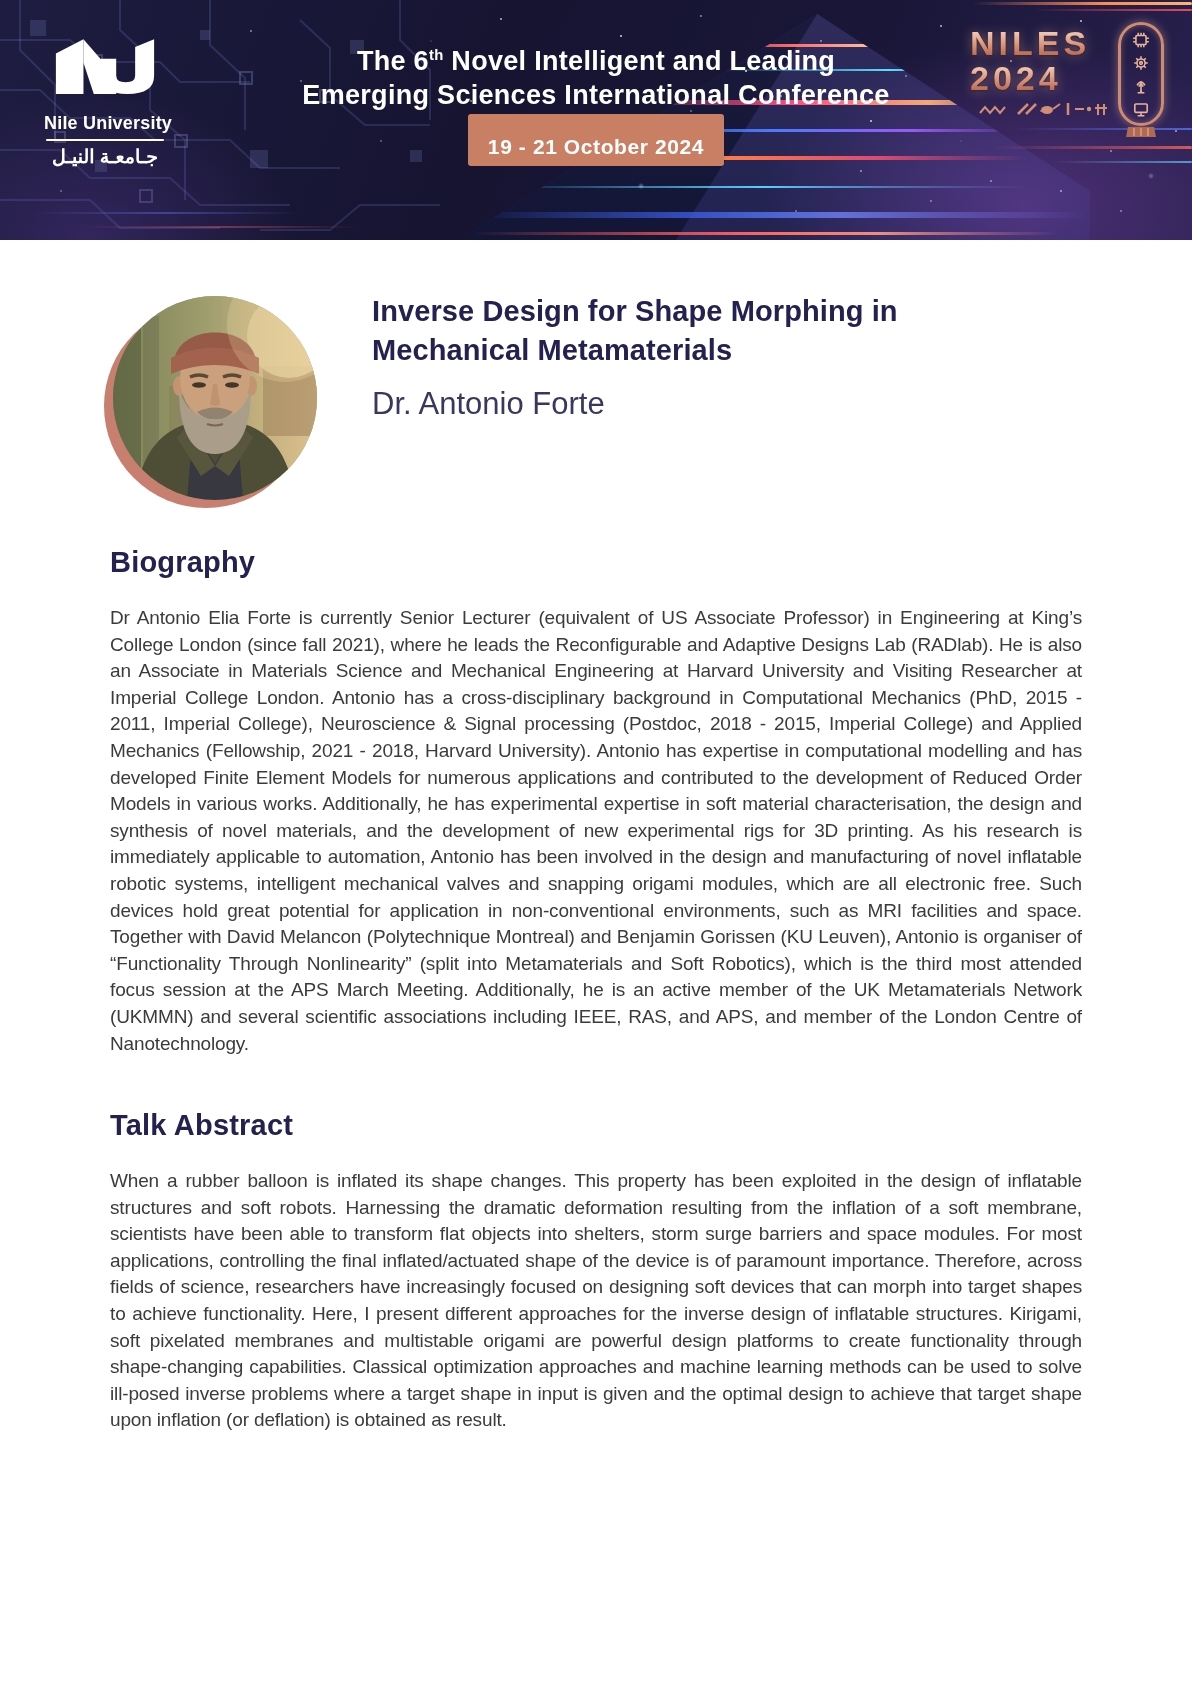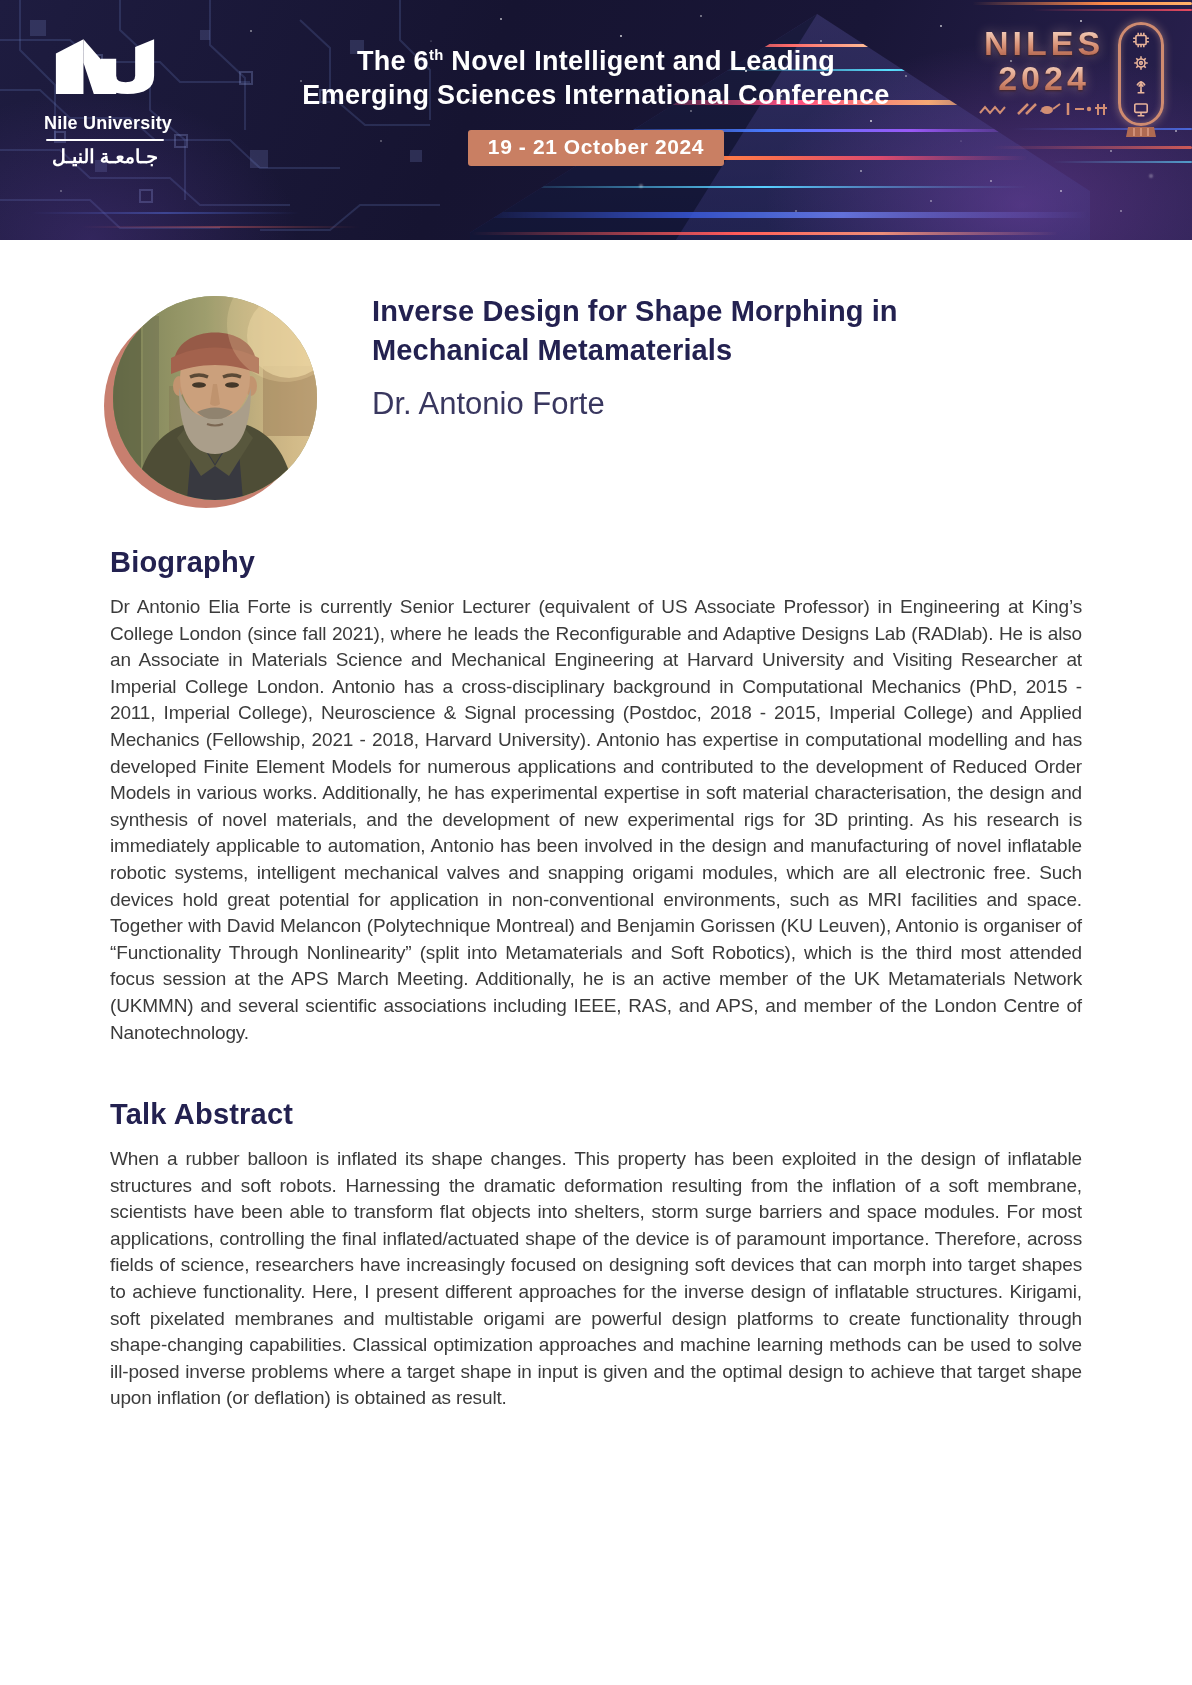--- a/index.html
+++ b/index.html
@@ -75,28 +75,28 @@
   .nu-mono { display:block; margin:0 auto; }
   .nu-name { margin-top:19px; font-size:18px; font-weight:bold; letter-spacing:.2px; white-space:nowrap; }
   .nu-divider { height:2px; background:#fff; margin:5px 2px 4px; border-radius:1px; }
   .nu-arabic { font-size:19px; font-weight:bold; letter-spacing:1px; }
 
   
   .conf-title { position:absolute; left:230px; right:230px; top:38px; text-align:center; color:#ffffff; }
   .conf-line { font-size:27px; font-weight:bold; line-height:34px; letter-spacing:.3px; }
   .conf-line sup { font-size:.55em; vertical-align:super; }
   .date-badge {
-    display:inline-block; margin-top:18px; padding:5px 20px 7px;
+    display:inline-block; margin-top:2px; padding:21px 20px 7px;
     background:#c97f63; border-radius:3px;
     color:#fff; font-size:21px; font-weight:800; letter-spacing:.6px;
   }
 
   
   .niles-logo { position:absolute; right:18px; top:22px; width:204px; height:122px; }
-  .niles-text { position:absolute; left:0; top:4px; width:148px; text-align:center; }
+  .niles-text { position:absolute; left:0; top:4px; width:148px; text-align:left; }
   .niles-word {
     font-size:34px; line-height:35px; font-weight:800; letter-spacing:4px;
     background:linear-gradient(180deg,#f6d2be 10%,#d99277 55%,#b0644d 90%);
     -webkit-background-clip:text; background-clip:text; color:transparent;
     filter:drop-shadow(0 1px 1px rgba(60,25,15,.7)) drop-shadow(0 0 6px rgba(250,200,180,.35));
   }
   .hiero { display:block; margin:4px auto 0; }
   .cartouche {
     position:absolute; right:10px; top:0; width:46px; height:104px;
     border:3px solid #cf8b70; border-radius:23px;
@@ -112,21 +112,21 @@
   .photo-circle { position:absolute; left:9px; top:8px; width:204px; height:204px; border-radius:50%; overflow:hidden; background:#9aa070; }
   .speaker-info { position:absolute; left:372px; top:52px; width:566px; }
   .talk-title { font-size:29px; line-height:39px; font-weight:bold; color:#232150; letter-spacing:.1px; }
   .speaker-name { margin-top:16px; font-size:31px; font-weight:400; color:#39375f; }
   .speaker-aff { margin-top:3px; font-size:16px; font-weight:bold; color:#282652; }
 
   
   .content { padding:0 110px; }
   .section-heading { font-size:29px; font-weight:bold; color:#232150; letter-spacing:.2px; }
   .body-text {
-    margin-top:15px; font-size:19px; line-height:26.6px; text-align:justify;
+    margin-top:26px; font-size:19px; line-height:26.6px; text-align:justify;
     color:#3b3b3b; letter-spacing:-0.15px;
   }
   .abstract-heading { margin-top:52px; }
 </style>
 </head>
 <body>
 
 <div class="page">
 
   <header class="banner">

